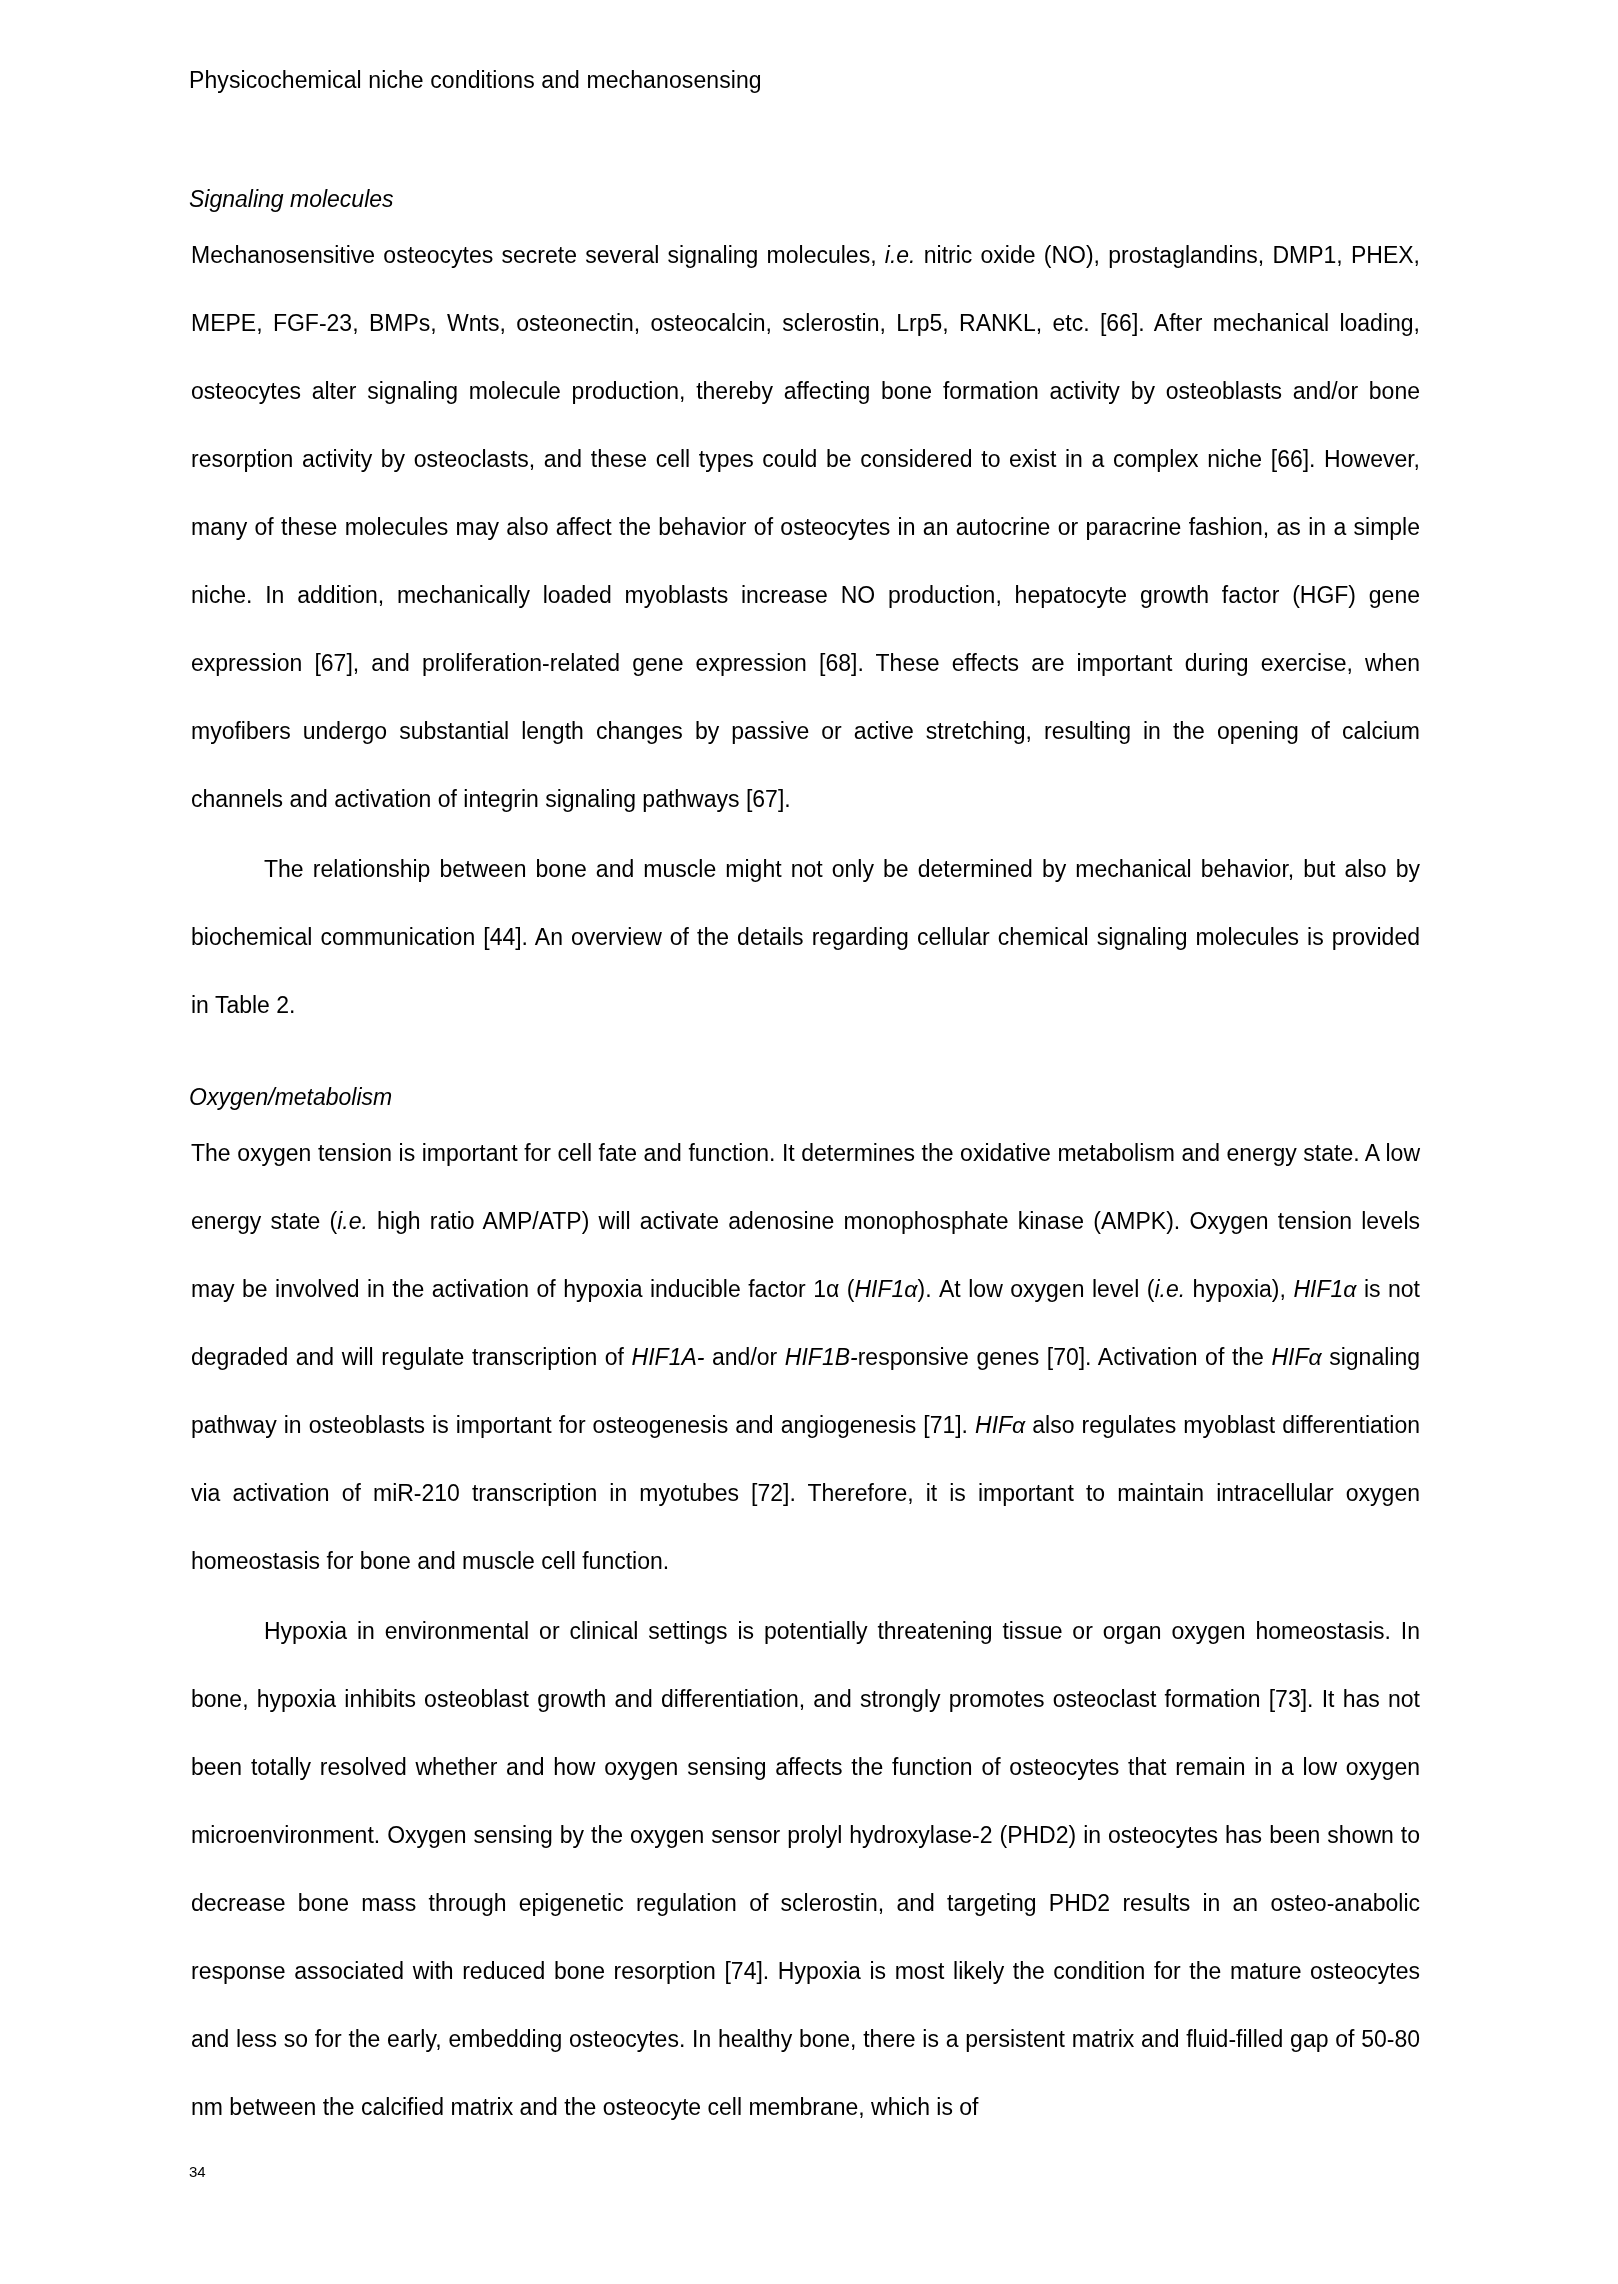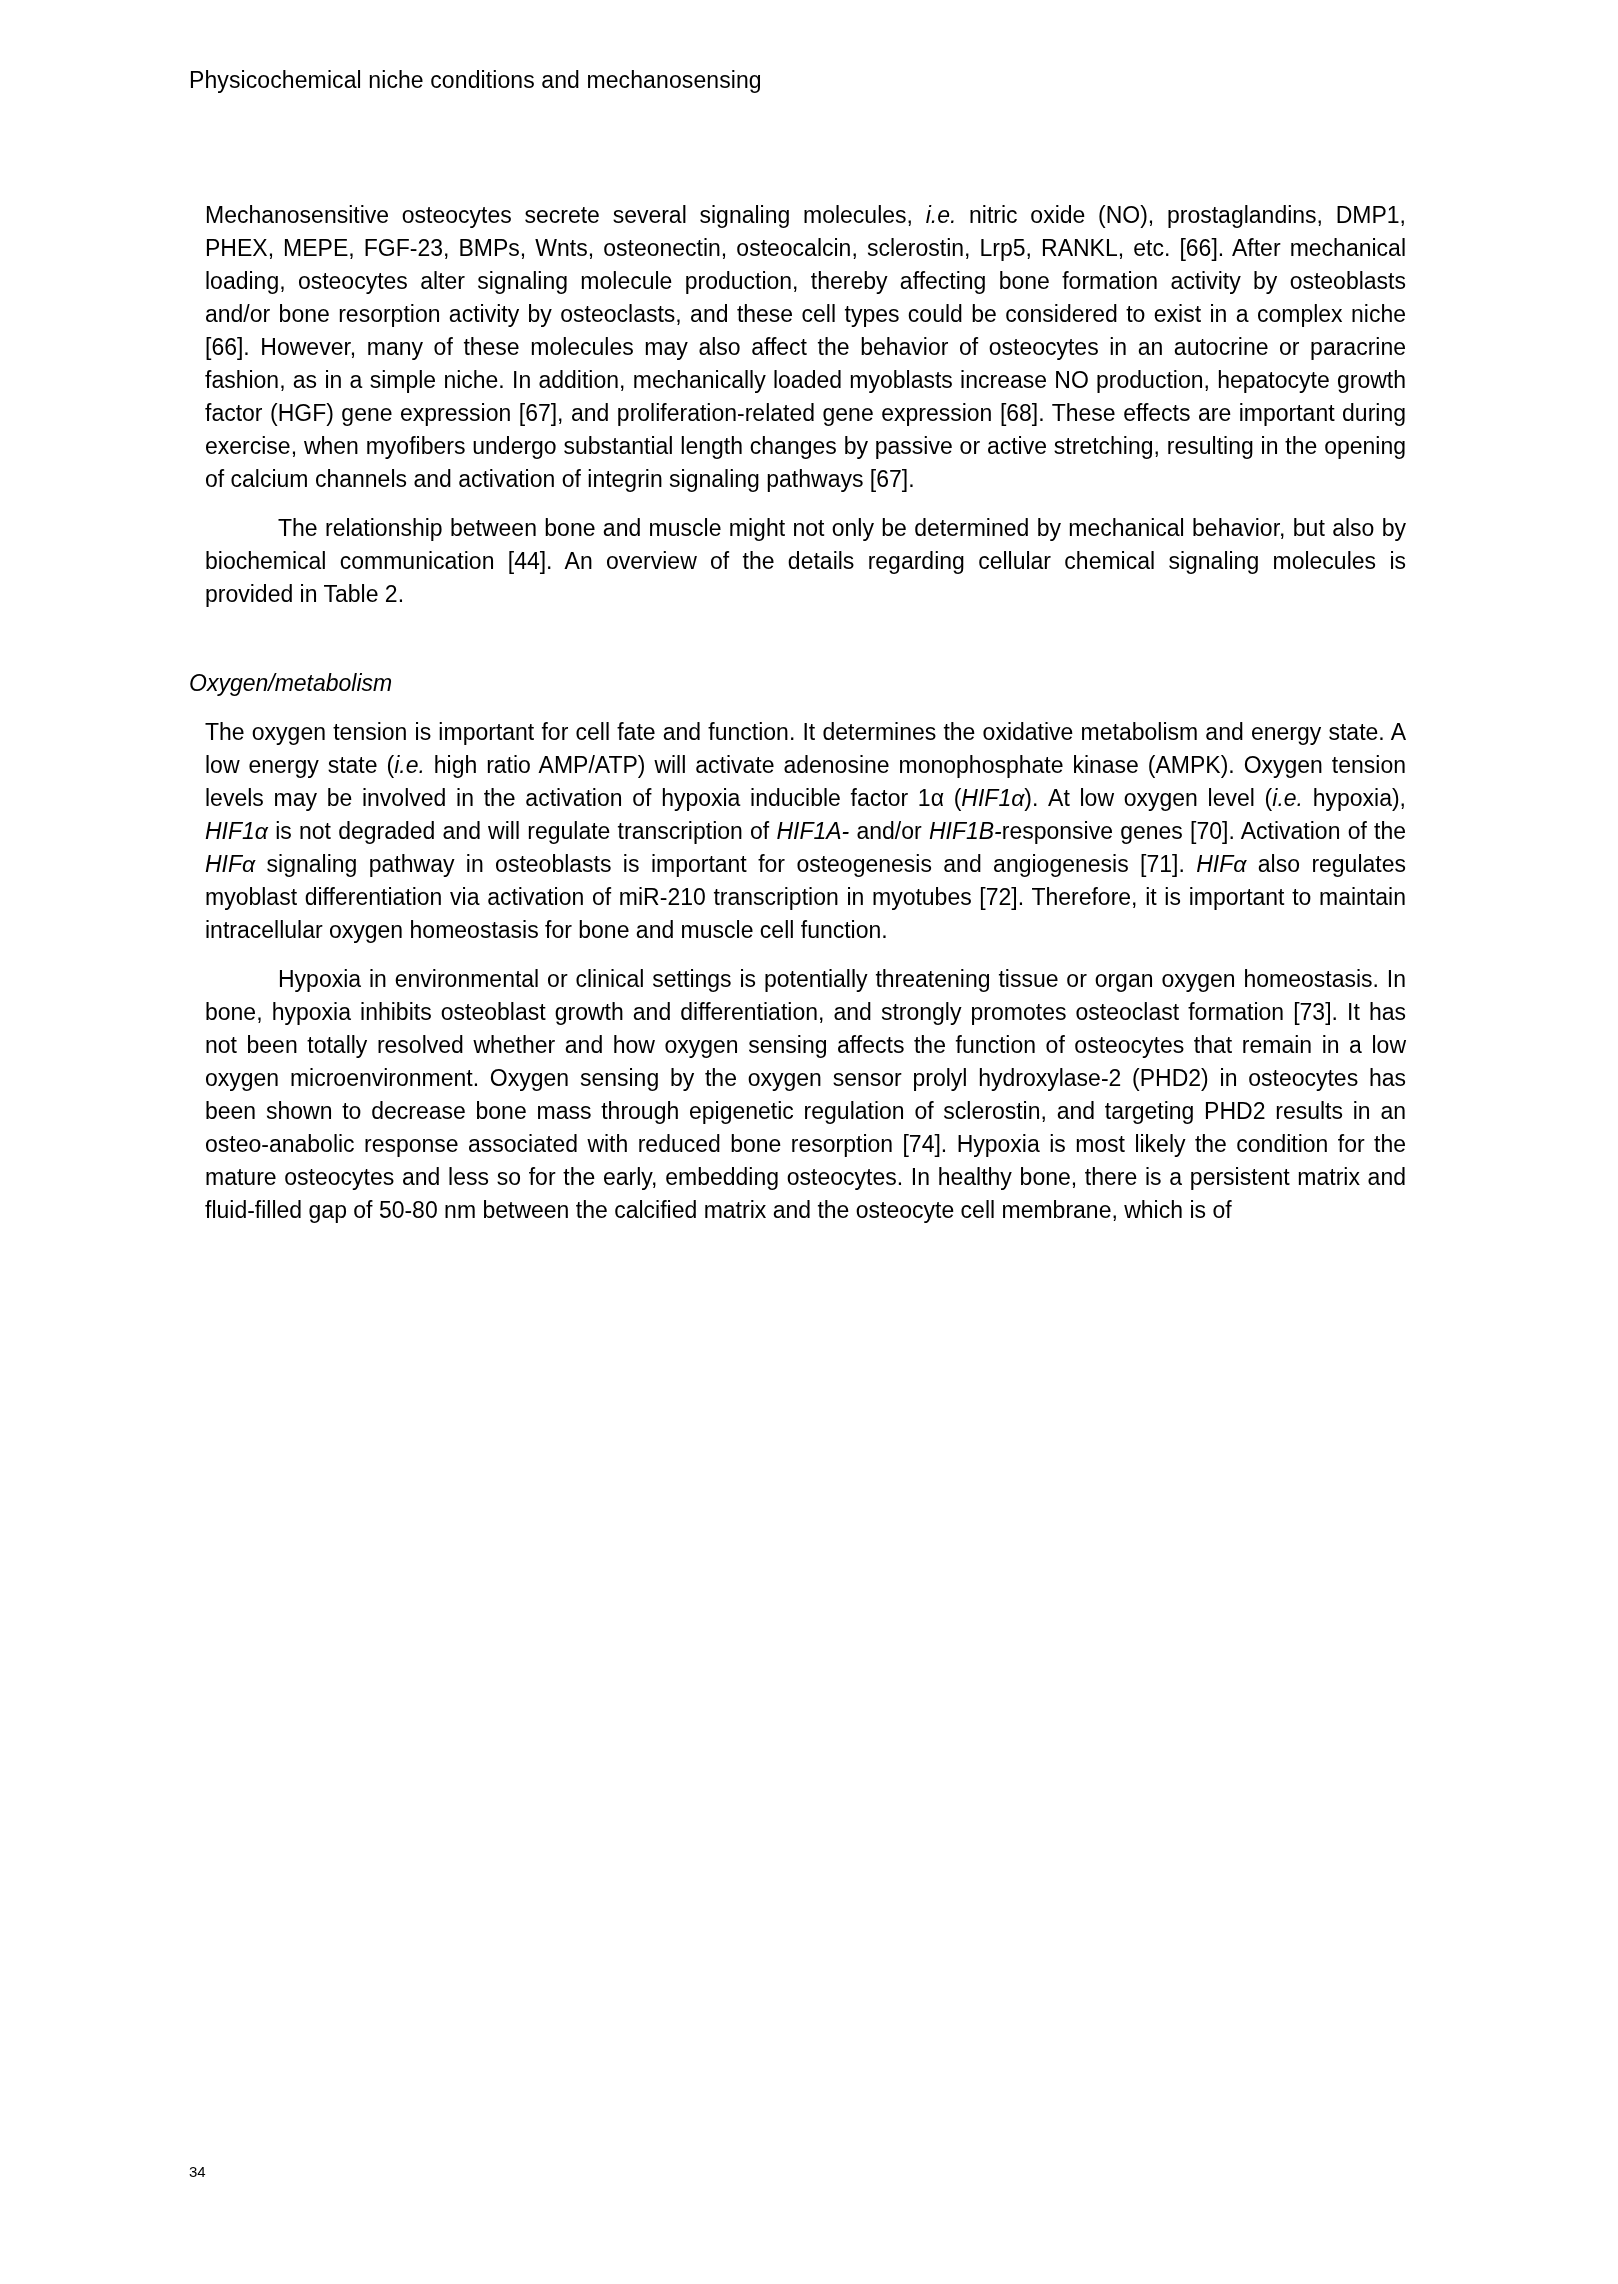--- a/index.html
+++ b/index.html
@@ -38,24 +38,24 @@
     width: 1233px;
   }
   .section-title {
     font-style: italic;
     font-size: 23px;
     line-height: 1.45;
     margin: 0 0 4.6px 0;
   }
   p.body {
     font-size: 23px;
-    line-height: 33px;
+    line-height: 68px;
     text-align: justify;
     text-justify: inter-word;
-    margin: 16px;
+    margin: 2px;
     hyphens: none;
   }
   p.indent {
     text-indent: 73px;
   }
   .spacer-block {
     height: 40px;
   }
   .italic { font-style: italic; }
   .page-number {
@@ -68,20 +68,21 @@
 </head>
 <body>
 
 <div class="page">
 
   <div class="running-head">Physicochemical niche conditions and mechanosensing</div>
 
   <div class="content">
 
     <div class="section">
+      <div class="section-title">Signaling molecules</div>
       <p class="body">Mechanosensitive osteocytes secrete several signaling molecules, <span class="italic">i.e.</span> nitric oxide (NO), prostaglandins, DMP1, PHEX, MEPE, FGF-23, BMPs, Wnts, osteonectin, osteocalcin, sclerostin, Lrp5, RANKL, etc. [66]. After mechanical loading, osteocytes alter signaling molecule production, thereby affecting bone formation activity by osteoblasts and/or bone resorption activity by osteoclasts, and these cell types could be considered to exist in a complex niche [66]. However, many of these molecules may also affect the behavior of osteocytes in an autocrine or paracrine fashion, as in a simple niche. In addition, mechanically loaded myoblasts increase NO production, hepatocyte growth factor (HGF) gene expression [67], and proliferation-related gene expression [68]. These effects are important during exercise, when myofibers undergo substantial length changes by passive or active stretching, resulting in the opening of calcium channels and activation of integrin signaling pathways [67].</p>
       <p class="body indent">The relationship between bone and muscle might not only be determined by mechanical behavior, but also by biochemical communication [44]. An overview of the details regarding cellular chemical signaling molecules is provided in Table 2.</p>
     </div>
 
     <div class="spacer-block"></div>
 
     <div class="section">
       <div class="section-title">Oxygen/metabolism</div>
       <p class="body">The oxygen tension is important for cell fate and function. It determines the oxidative metabolism and energy state. A low energy state (<span class="italic">i.e.</span> high ratio AMP/ATP) will activate adenosine monophosphate kinase (AMPK). Oxygen tension levels may be involved in the activation of hypoxia inducible factor 1α (<span class="italic">HIF1α</span>). At low oxygen level (<span class="italic">i.e.</span> hypoxia), <span class="italic">HIF1α</span> is not degraded and will regulate transcription of <span class="italic">HIF1A-</span> and/or <span class="italic">HIF1B-</span>responsive genes [70]. Activation of the <span class="italic">HIFα</span> signaling pathway in osteoblasts is important for osteogenesis and angiogenesis [71]. <span class="italic">HIFα</span> also regulates myoblast differentiation via activation of miR-210 transcription in myotubes [72]. Therefore, it is important to maintain intracellular oxygen homeostasis for bone and muscle cell function.</p>
       <p class="body indent">Hypoxia in environmental or clinical settings is potentially threatening tissue or organ oxygen homeostasis. In bone, hypoxia inhibits osteoblast growth and differentiation, and strongly promotes osteoclast formation [73]. It has not been totally resolved whether and how oxygen sensing affects the function of osteocytes that remain in a low oxygen microenvironment. Oxygen sensing by the oxygen sensor prolyl hydroxylase-2 (PHD2) in osteocytes has been shown to decrease bone mass through epigenetic regulation of sclerostin, and targeting PHD2 results in an osteo-anabolic response associated with reduced bone resorption [74]. Hypoxia is most likely the condition for the mature osteocytes and less so for the early, embedding osteocytes. In healthy bone, there is a persistent matrix and fluid-filled gap of 50-80 nm between the calcified matrix and the osteocyte cell membrane, which is of</p>

